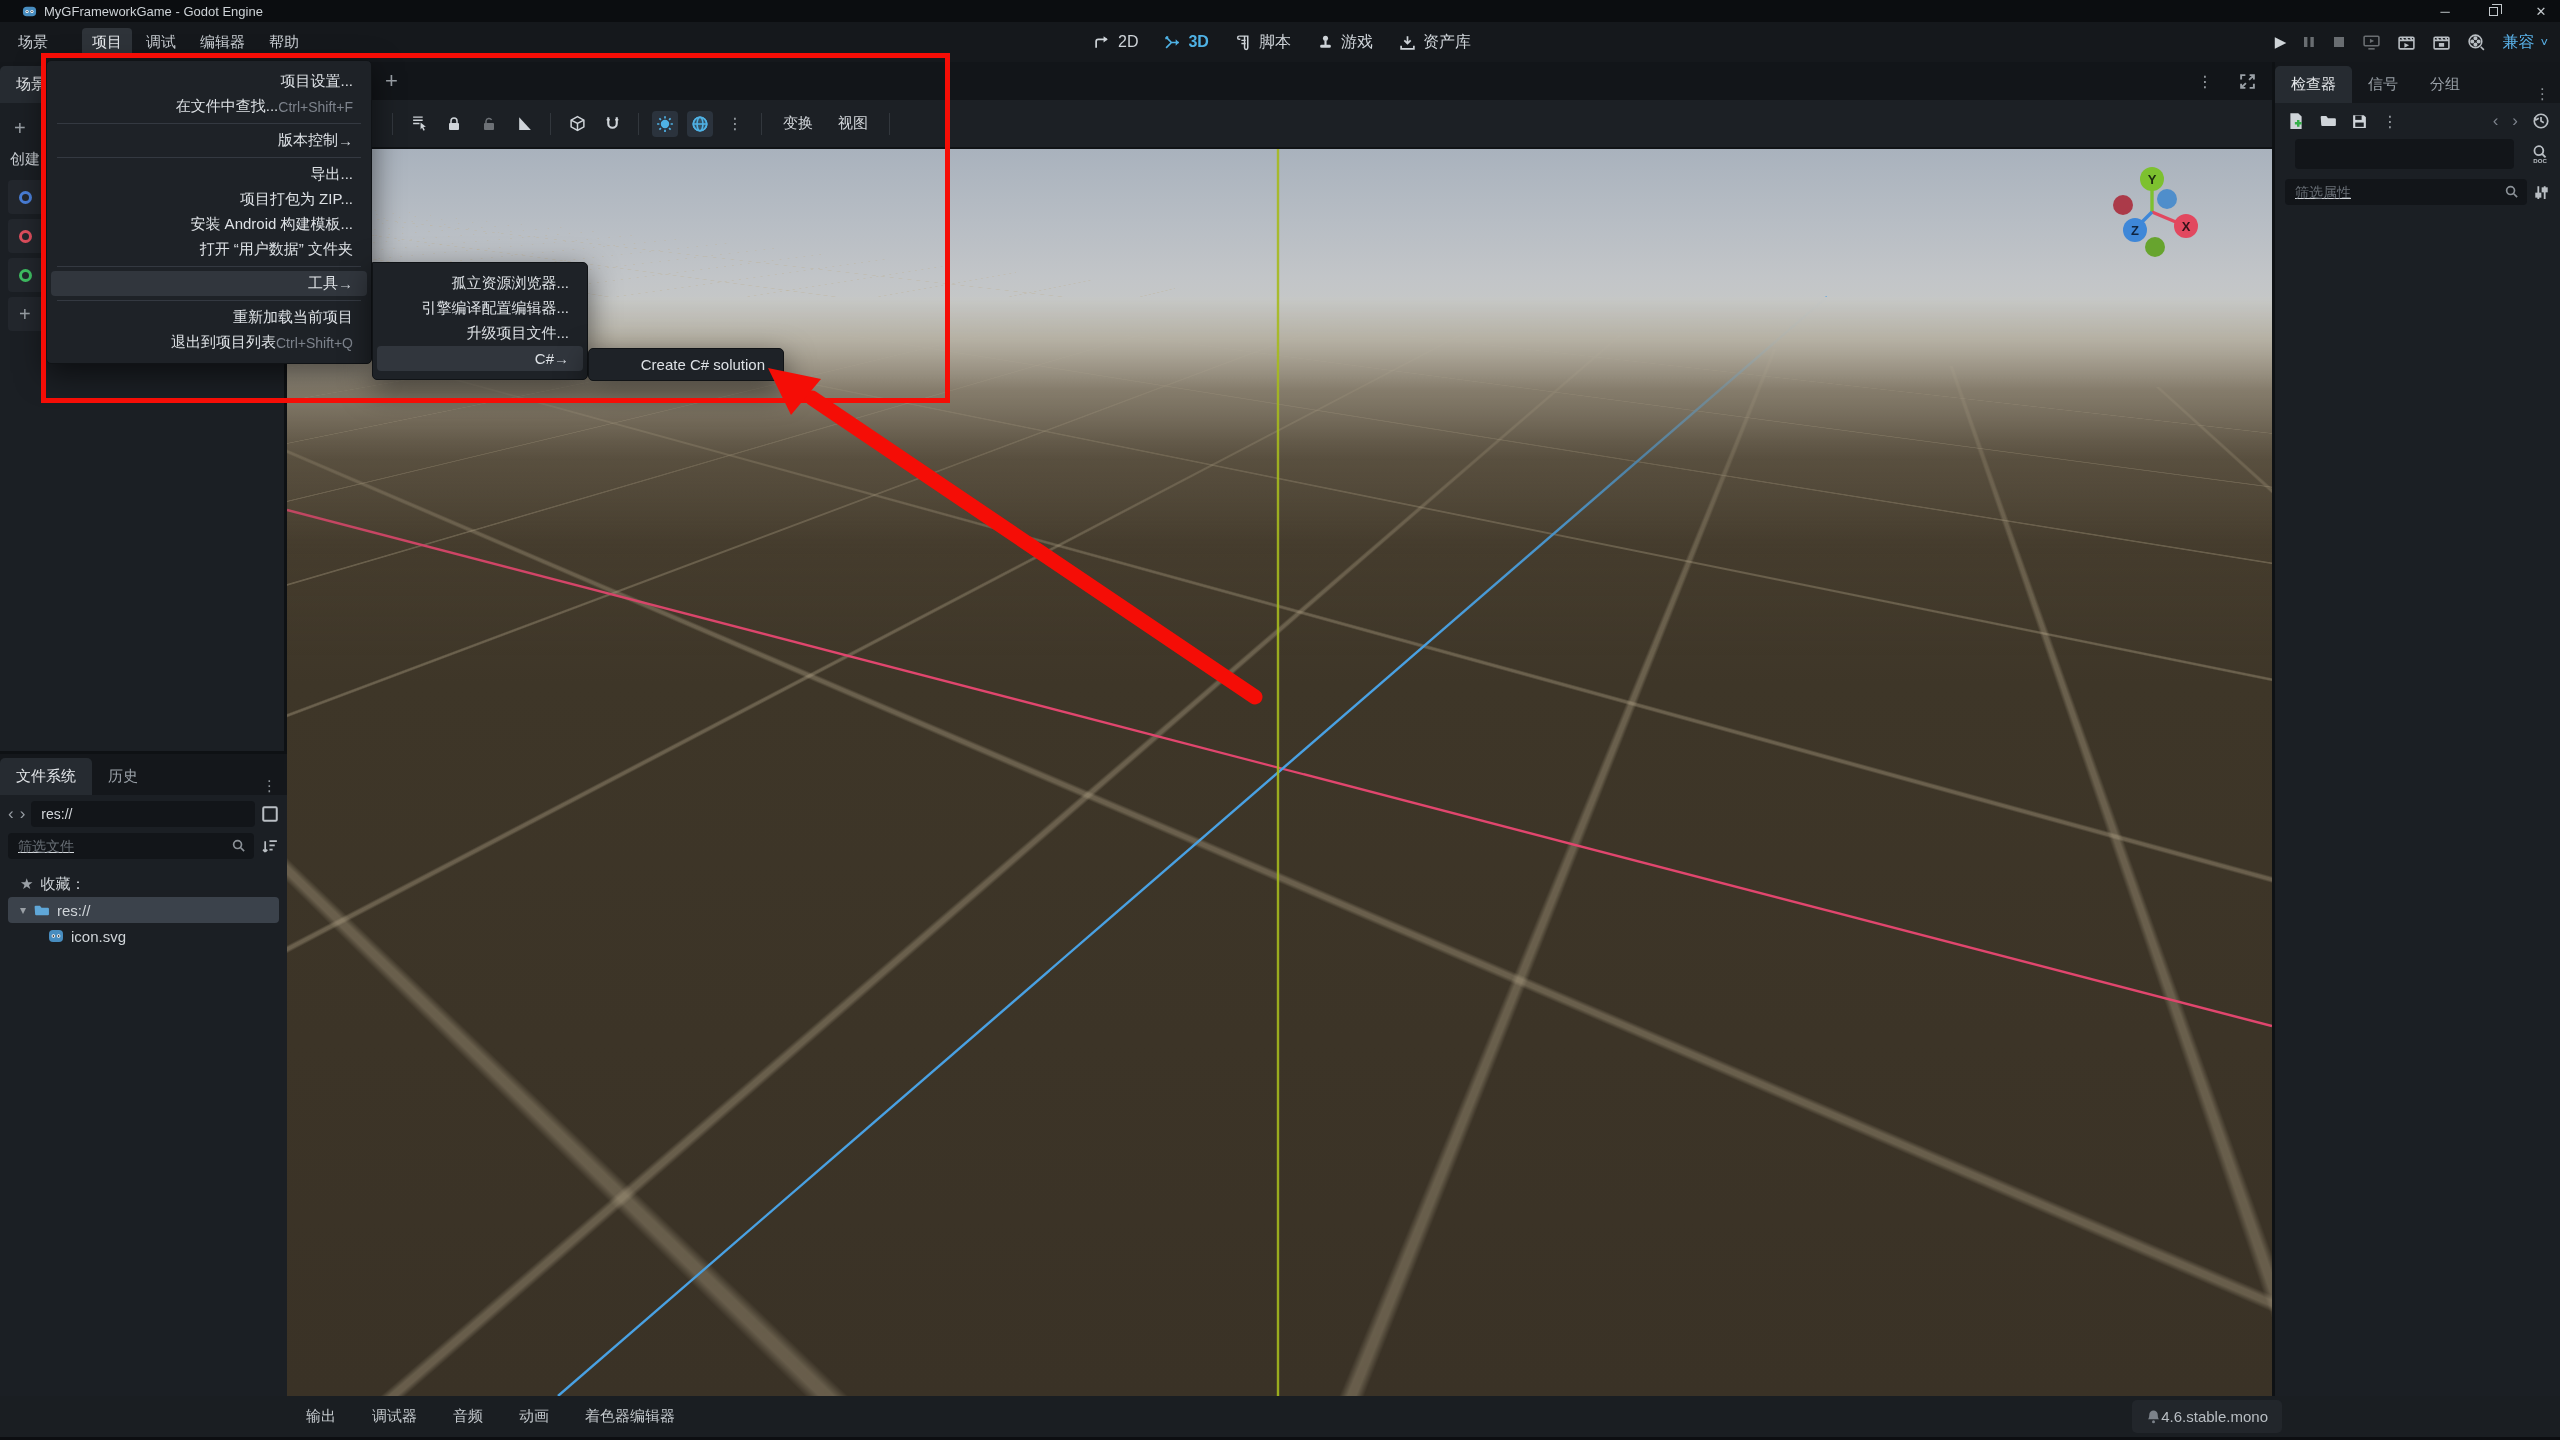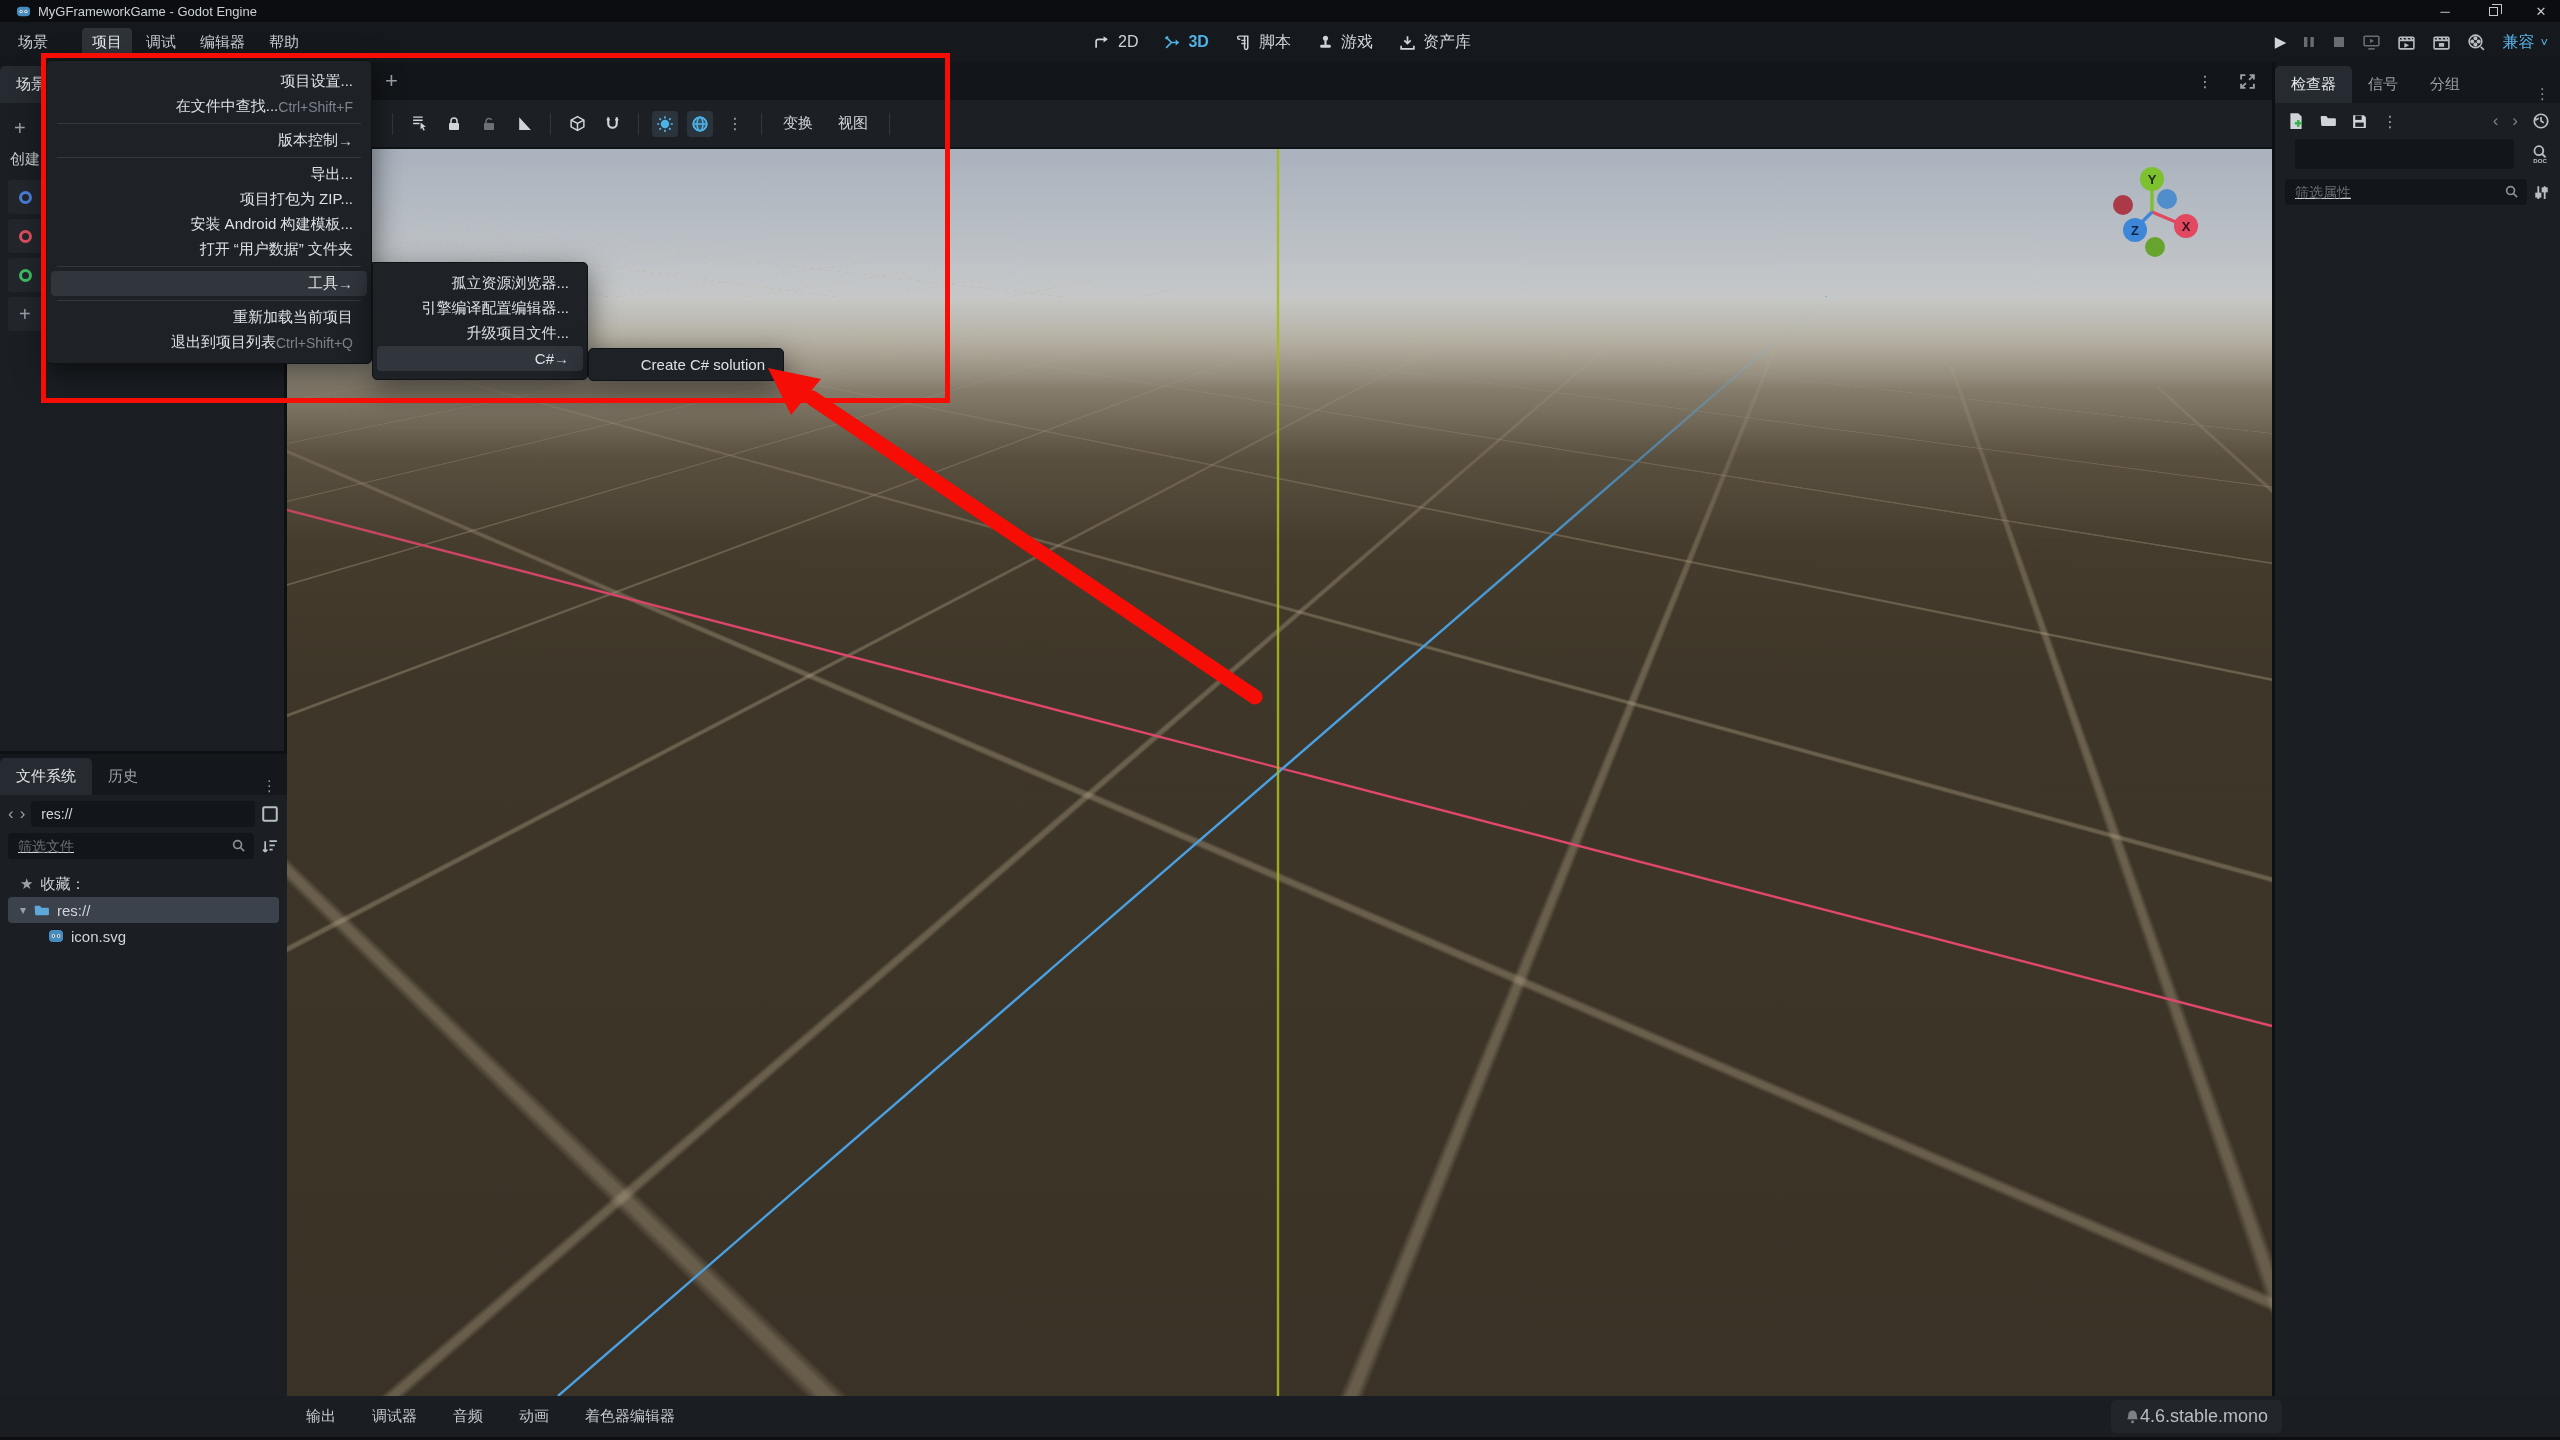--- a/index.html
+++ b/index.html
@@ -1,21 +1,21 @@
 <!DOCTYPE html>
 <html><head>
 <meta charset="utf-8">
 <style>
   html,body{margin:0;padding:0;background:#000;}
   *{box-sizing:border-box;}
   #app{position:relative;width:2560px;height:1440px;overflow:hidden;
        font-family:"Liberation Sans","DejaVu Sans",sans-serif;color:#dfe3e6;background:#15181c;}
   
   .titlebar{position:absolute;left:0;top:0;width:2560px;height:22px;background:#0b0d10;
-            display:flex;align-items:center;padding:0 16px;font-size:13px;color:#cdd2d6;}
+            display:flex;align-items:center;padding:0 22px;font-size:13px;color:#cdd2d6;}
   .titlebar .wbtns{position:absolute;right:10px;top:0;height:22px;display:flex;gap:30px;align-items:center;color:#c3c8cc;font-size:13px;}
   .wbtn{width:18px;text-align:center;cursor:default;}
   .restore-box{display:inline-block;width:9px;height:9px;border:1px solid #c3c8cc;position:relative;}
   .restore-box::before{content:"";position:absolute;left:2px;top:-4px;width:9px;height:9px;border:1px solid #c3c8cc;border-bottom:none;border-left:none;}
   
   .menubar{position:absolute;left:0;top:22px;width:2560px;height:40px;background:#15181c;display:flex;align-items:center;}
   .mb-left{display:flex;align-items:center;padding-left:8px;gap:4px;font-size:15px;color:#c9ced3;}
   .mb-item{padding:5px 10px;border-radius:4px;}
   .mb-item.active{background:#2e3339;color:#e8ebee;margin-left:20px;}
   .mb-center{position:absolute;left:1094px;top:0;height:40px;display:flex;align-items:center;gap:26px;font-size:16px;color:#ced3d8;}
@@ -77,21 +77,21 @@
   .fog{position:absolute;left:0;top:148px;width:100%;height:360px;pointer-events:none;
        background:linear-gradient(to bottom,rgba(198,200,199,1) 0%,rgba(182,177,164,.95) 12%,rgba(137,128,111,.7) 26%,rgba(90,80,63,.4) 45%,rgba(66,57,42,.12) 70%,rgba(66,57,42,0) 100%);}
   svg.axes,svg.yaxis{position:absolute;left:0;top:0;}
   .gizmo{position:absolute;right:55px;top:8px;}
   
   .bottombar{position:absolute;left:0;top:1396px;width:2560px;height:41px;background:#1a1e22;
              display:flex;align-items:center;font-size:15px;color:#c3c8cc;}
   .bb-items{display:flex;gap:8px;margin-left:292px;}
   .bb-item{padding:6px 14px;border-radius:4px;}
   .bb-version{position:absolute;right:278px;top:4px;height:33px;background:#22262b;border-radius:5px;
-              display:flex;align-items:center;gap:0;padding:0 14px;color:#b9bec3;font-size:18px;}
+              display:flex;align-items:center;gap:0;padding:0 14px;color:#b9bec3;font-size:15px;}
   .bstrip{position:absolute;left:0;top:1437px;width:2560px;height:3px;background:#0c0e11;}
   
   .popup{position:absolute;background:#1e2227;border:1px solid #101316;border-radius:5px;
          box-shadow:0 10px 30px rgba(0,0,0,.55);padding:8px 0;z-index:40;font-size:15px;color:#dde1e5;}
   .pm{left:46px;top:60px;width:326px;}
   .sm{left:372px;top:262px;width:216px;z-index:41;border-radius:0 5px 5px 5px;}
   .ssm{left:588px;top:348px;width:196px;z-index:42;padding:3px 0;}
   .mi{height:25px;display:flex;align-items:center;padding:0 14px 0 22px;margin:0 4px;border-radius:4px;}
   .mi .lab{flex:1;white-space:nowrap;text-align:right;}
   .mi .sc{color:#7d838c;font-size:14px;}

